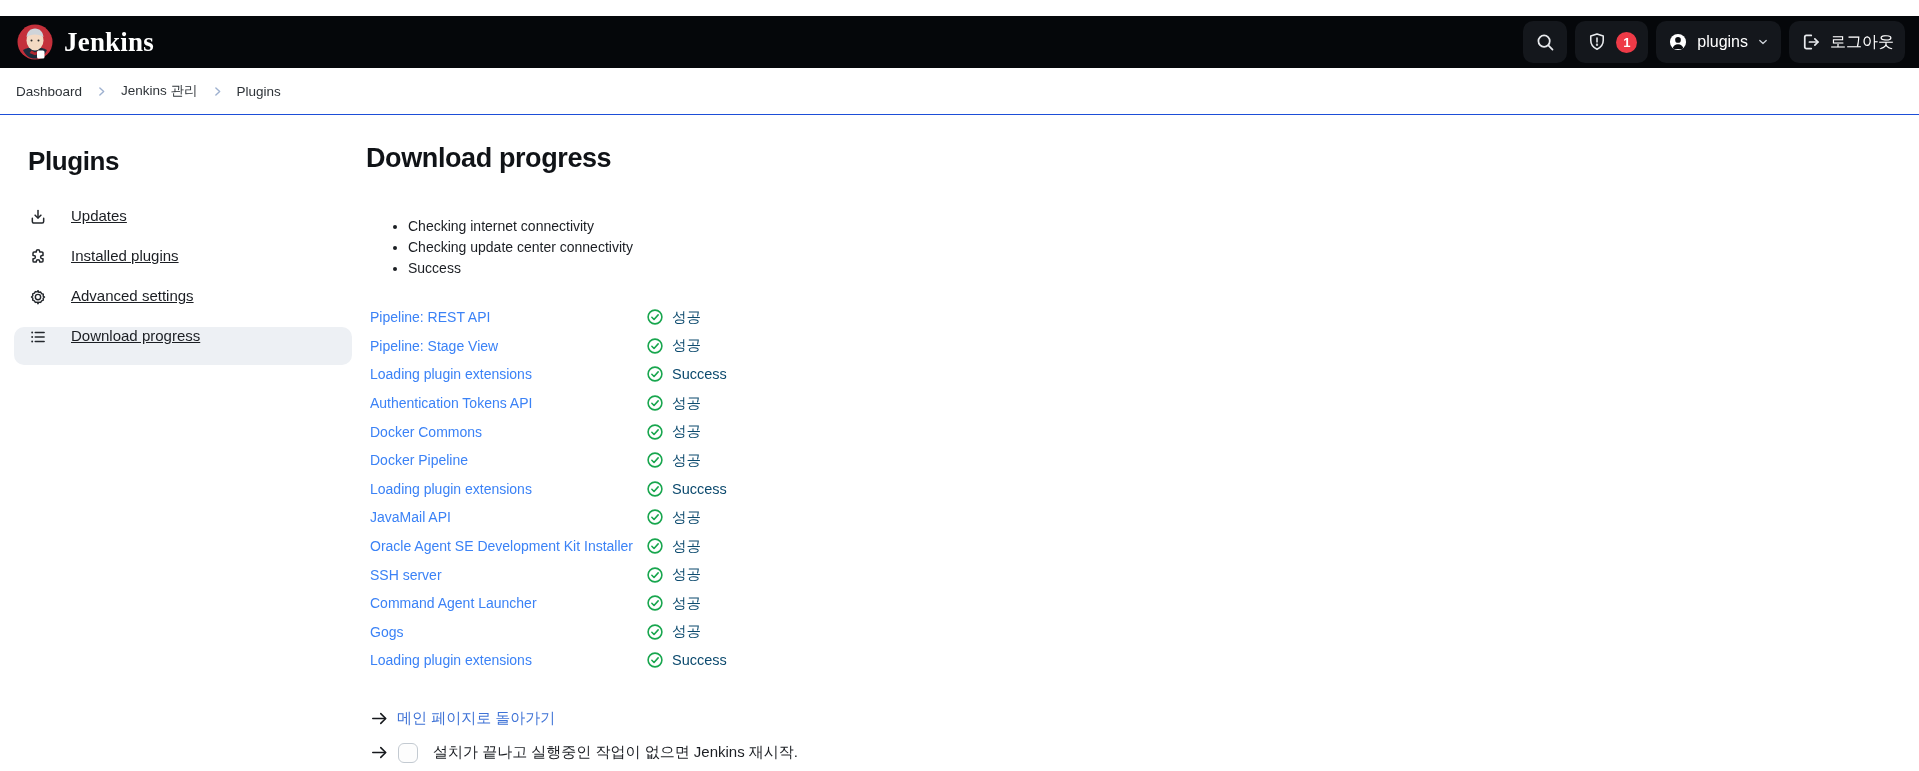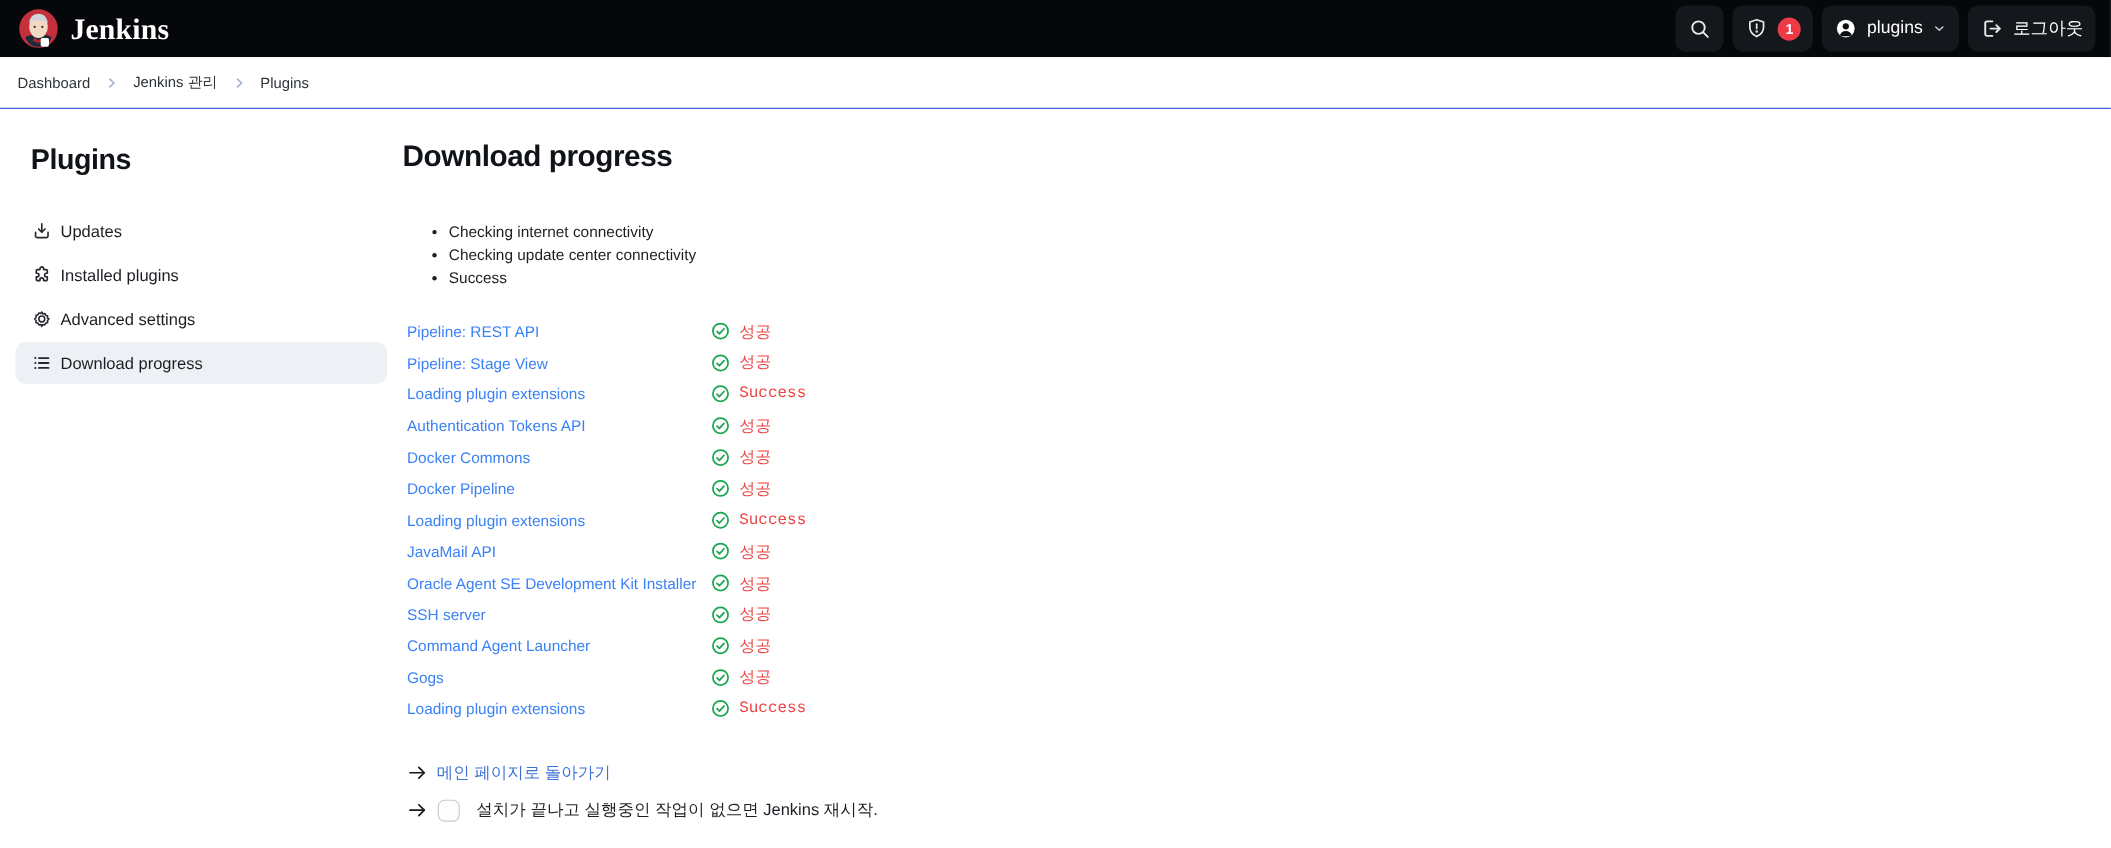--- a/index.html
+++ b/index.html
@@ -1,21 +1,21 @@
 <!DOCTYPE html>
 <html><head>
 <meta charset="utf-8">
 <style>
   * { box-sizing: border-box; margin: 0; padding: 0; }
   html, body { width: 1919px; height: 771px; overflow: hidden; background: #fff;
     font-family: "Liberation Sans", "DejaVu Sans", sans-serif; color: #1b1e23; }
 
   
   .topbar { height: 52px; background: #05070a; display: flex; align-items: center;
-    justify-content: space-between; padding: 0 14px 0 16px; }
+    justify-content: space-between; padding: 0 14px 0 16px; margin-top: 16px; }
   .brand { display: flex; align-items: center; gap: 10px; cursor: pointer; }
   .brand-logo { width: 38px; height: 38px; display: block; }
   .brand-name { font-family: "Liberation Serif", "DejaVu Serif", serif; font-weight: 700;
     font-size: 27px; color: #fff; letter-spacing: 0.2px; }
   .top-actions { display: flex; align-items: center; gap: 8px; }
   .tbtn { display: flex; align-items: center; gap: 8px; height: 42px; padding: 0 11px;
     background: #14171c; border: none; border-radius: 10px; color: #fff; font-size: 16px;
     font-family: inherit; cursor: pointer; }
   .tbtn .ticon { width: 22px; height: 22px; display: block; color: #e8eaed; }
   .tbtn .ticon svg { width: 100%; height: 100%; display: block; }
@@ -31,41 +31,41 @@
   .crumb { font-size: 13.5px; color: #2e3338; cursor: pointer; }
   .crumb-sep { width: 13px; height: 13px; color: #9db0cf; }
   .crumb-sep svg { width: 100%; height: 100%; display: block; }
 
   
   .layout { display: flex; }
   .sidebar { width: 366px; flex: 0 0 366px; padding: 31px 14px 0 14px; }
   .side-title { font-size: 26px; font-weight: 800; letter-spacing: -0.4px;
     color: #101317; padding-left: 14px; }
   .side-nav { margin-top: 30px; display: flex; flex-direction: column; gap: 2px; }
-  .side-item { display: flex; align-items: center; gap: 7px; height: 38px;
+  .side-item { display: flex; gap: 23px; height: 38px;
     padding: 0 12px 0 14px; border-radius: 10px; cursor: pointer; font-size: 15px;
-    color: #1b1e23; background: transparent; }
+    color: #1b1e23; background: transparent; text-decoration: underline; }
   .side-item.active { background: #edf0f4; }
   .side-item .sicon { width: 20px; height: 20px; color: #24282d; flex: 0 0 20px; }
   .side-item .sicon svg { width: 100%; height: 100%; display: block; }
 
   
   .main { flex: 1; padding: 28px 0 0 0; }
   .page-title { font-size: 27px; font-weight: 800; letter-spacing: -0.4px; color: #101317; }
   .prep-row { display: flex; margin: 29px 0 0 4px; }
   .prep-name { width: 276px; flex: 0 0 276px; font-size: 14.5px; color: #1b1e23; }
   .prep-steps { list-style: disc; padding-left: 38px; margin-top: 13px; }
   .prep-steps li { font-size: 14px; line-height: 21px; color: #1b1e23; }
   .rows { margin: 24px 0 0 4px; }
   .plugin-row { display: flex; align-items: center; height: 28.6px; }
   .p-name { width: 276px; flex: 0 0 276px; font-size: 14px; color: #3b82f6; }
   .p-status { display: flex; align-items: center; gap: 8px; }
   .ok-icon { width: 18px; height: 18px; color: #18a64e; }
   .ok-icon svg { width: 100%; height: 100%; display: block; }
-  .p-status-text { font-size: 14.5px; color: #ef4444; font-family: Liberation Mono, monospace; }
+  .p-status-text { font-size: 14.5px; color: #0c4a6e; }
 
   
   .foot { margin: 34px 0 0 4px; }
   .foot-row { display: flex; align-items: center; gap: 8px; }
   .arrow-icon { width: 19px; height: 19px; color: #16191d; flex: 0 0 19px; }
   .arrow-icon svg { width: 100%; height: 100%; display: block; }
   .back-link { font-size: 15px; color: #3e72d6; text-decoration: none; cursor: pointer; }
   .caption { margin: 5px 0 0 27px; font-size: 15px; color: #1b1e23; }
   .restart { margin-top: 15px; }
   .checkbox { width: 20px; height: 20px; border: 1.5px solid #c3cad1; border-radius: 6px;

